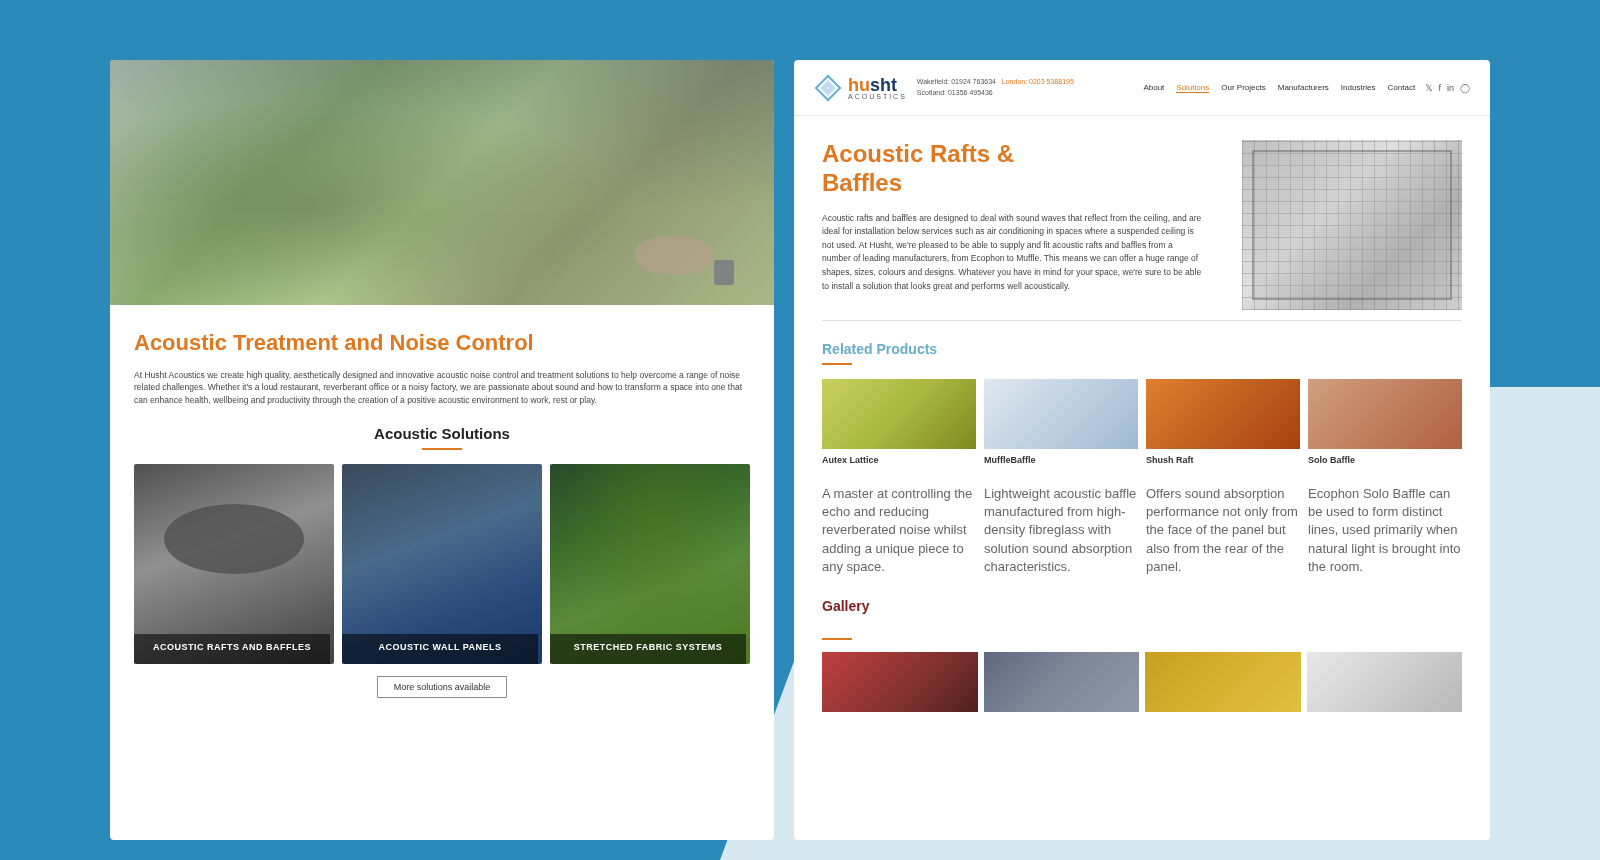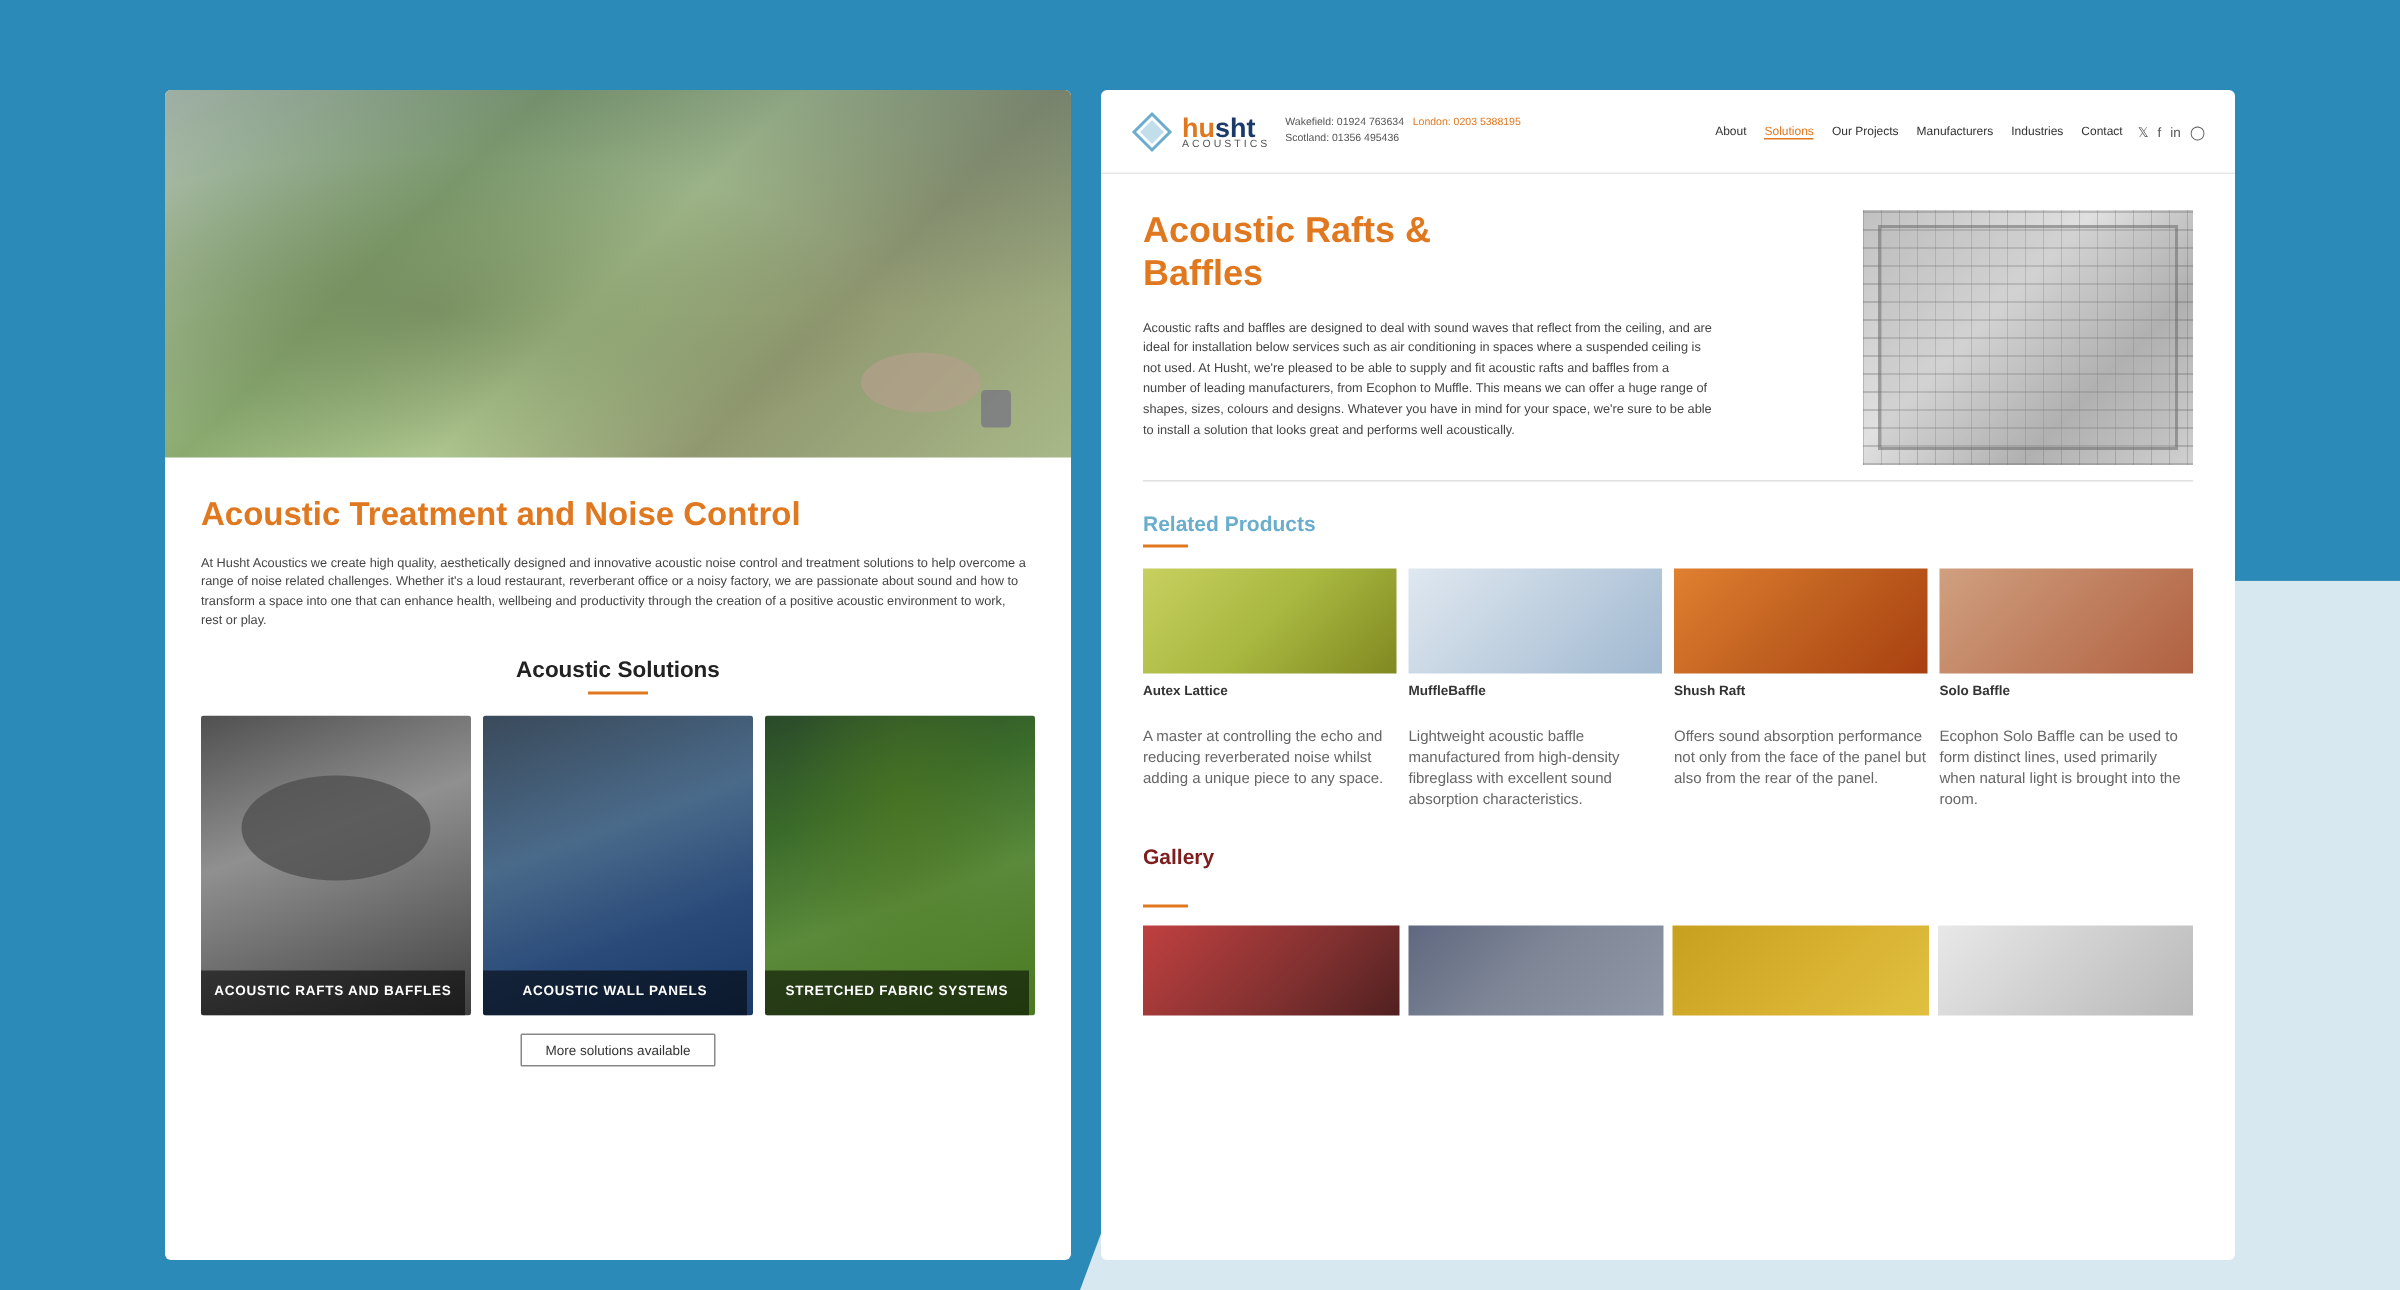--- a/index.html
+++ b/index.html
@@ -35,21 +35,21 @@
       z-index: 1;
       display: flex;
       gap: 20px;
       padding: 60px 110px;
       width: 100%;
       height: 100%;
     }
 
     
     .left-panel {
-      width: 604px;
+      width: 664px;
       background: #fff;
       border-radius: 4px;
       overflow: hidden;
       flex-shrink: 0;
       height: 780px;
     }
 
     .hero-image {
       width: 100%;
       height: 245px;
@@ -370,21 +370,21 @@
     .related-img-3 { background: linear-gradient(135deg, #e08030 0%, #c06020 50%, #a84010 100%); }
     .related-img-4 { background: linear-gradient(135deg, #d0a080 0%, #c08060 50%, #b06040 100%); }
 
     .related-card-title {
       font-size: 9px;
       font-weight: 700;
       color: #333;
       margin-bottom: 4px;
     }
     .related-card-desc {
-      font-size: 10px;
+      font-size: 13px;
       color: #666;
       line-height: 1.4;
       margin-top: 20px;
     }
 
     .gallery-title {
       font-size: 14px;
       font-weight: 700;
       color: #7f1d1d;
       margin-bottom: 24px;
@@ -524,21 +524,21 @@
 
         <div class="related-grid">
           <div class="related-card">
             <div class="related-img related-img-1"></div>
             <div class="related-card-title">Autex Lattice</div>
             <div class="related-card-desc">A master at controlling the echo and reducing reverberated noise whilst adding a unique piece to any space.</div>
           </div>
           <div class="related-card">
             <div class="related-img related-img-2"></div>
             <div class="related-card-title">MuffleBaffle</div>
-            <div class="related-card-desc">Lightweight acoustic baffle manufactured from high-density fibreglass with excellent sound absorption characteristics.</div>
+            <div class="related-card-desc">Lightweight acoustic baffle manufactured from high-density fibreglass with solution sound absorption characteristics.</div>
           </div>
           <div class="related-card">
             <div class="related-img related-img-3"></div>
             <div class="related-card-title">Shush Raft</div>
             <div class="related-card-desc">Offers sound absorption performance not only from the face of the panel but also from the rear of the panel.</div>
           </div>
           <div class="related-card">
             <div class="related-img related-img-4"></div>
             <div class="related-card-title">Solo Baffle</div>
             <div class="related-card-desc">Ecophon Solo Baffle can be used to form distinct lines, used primarily when natural light is brought into the room.</div>

